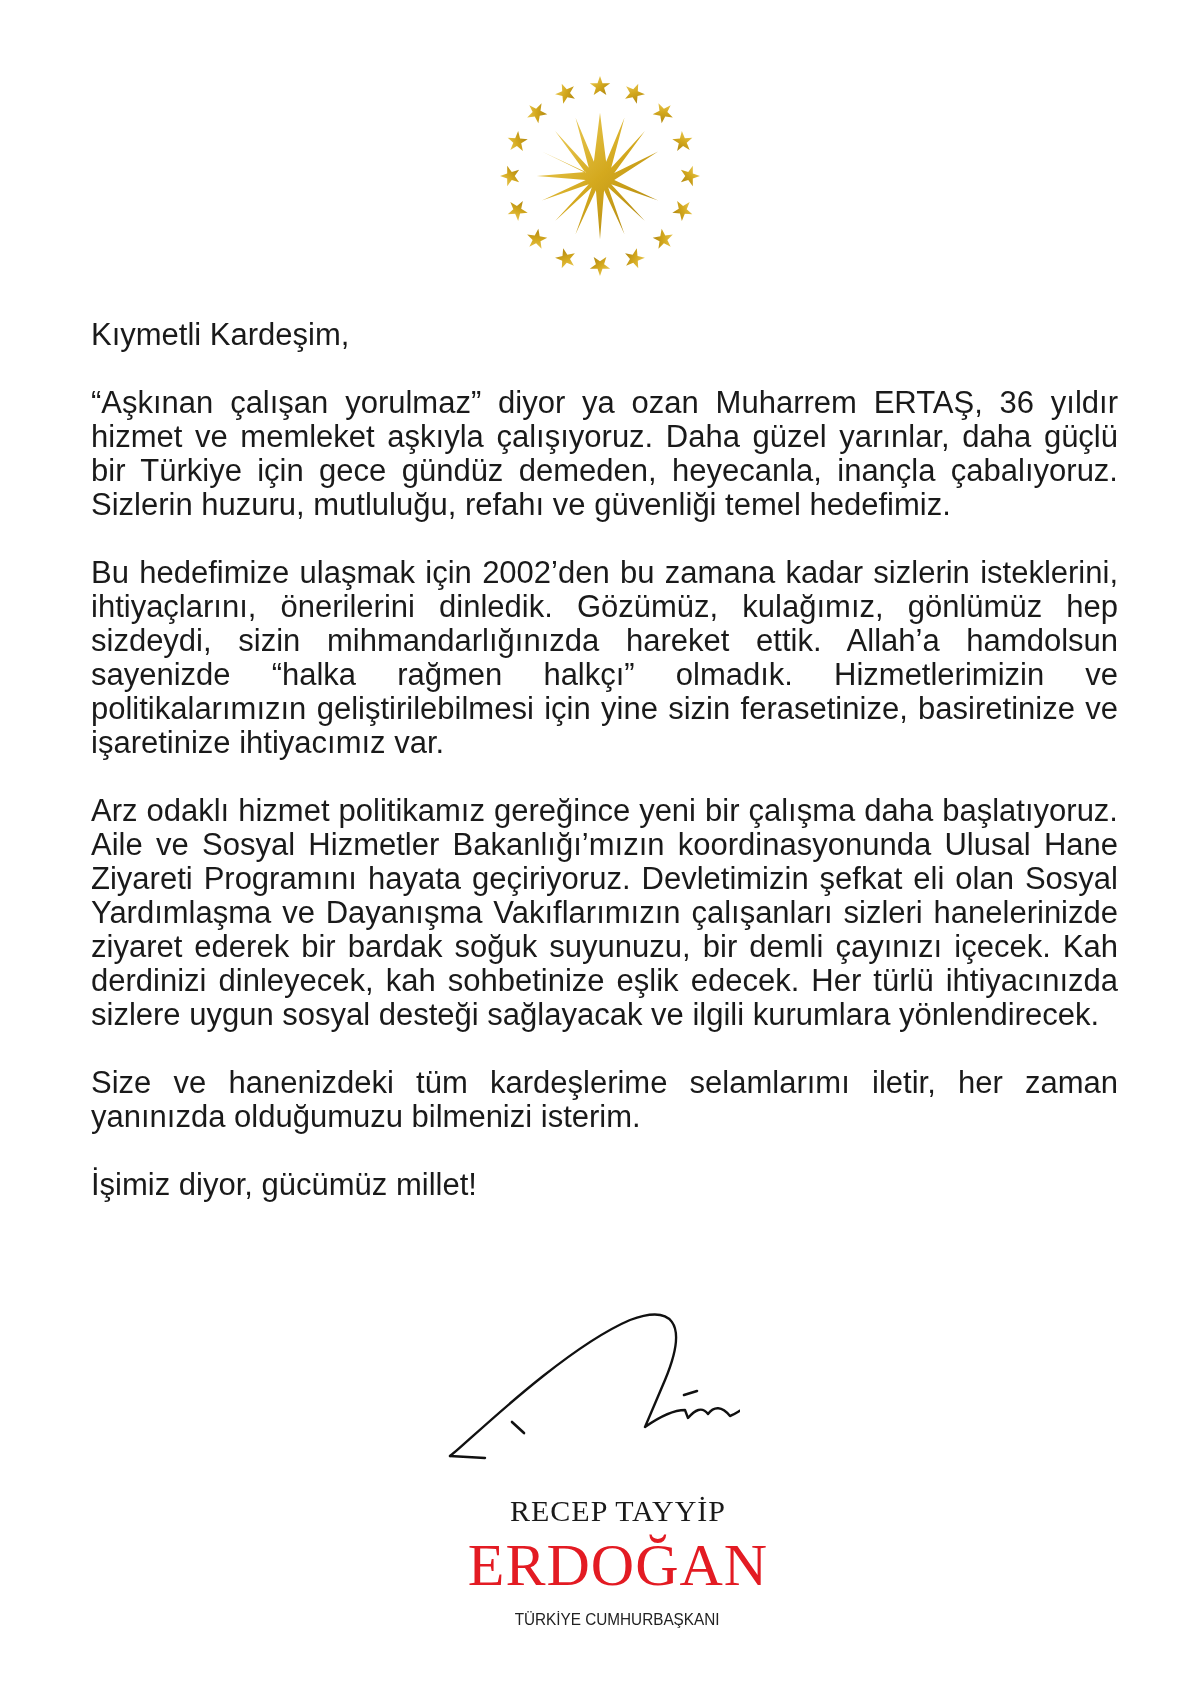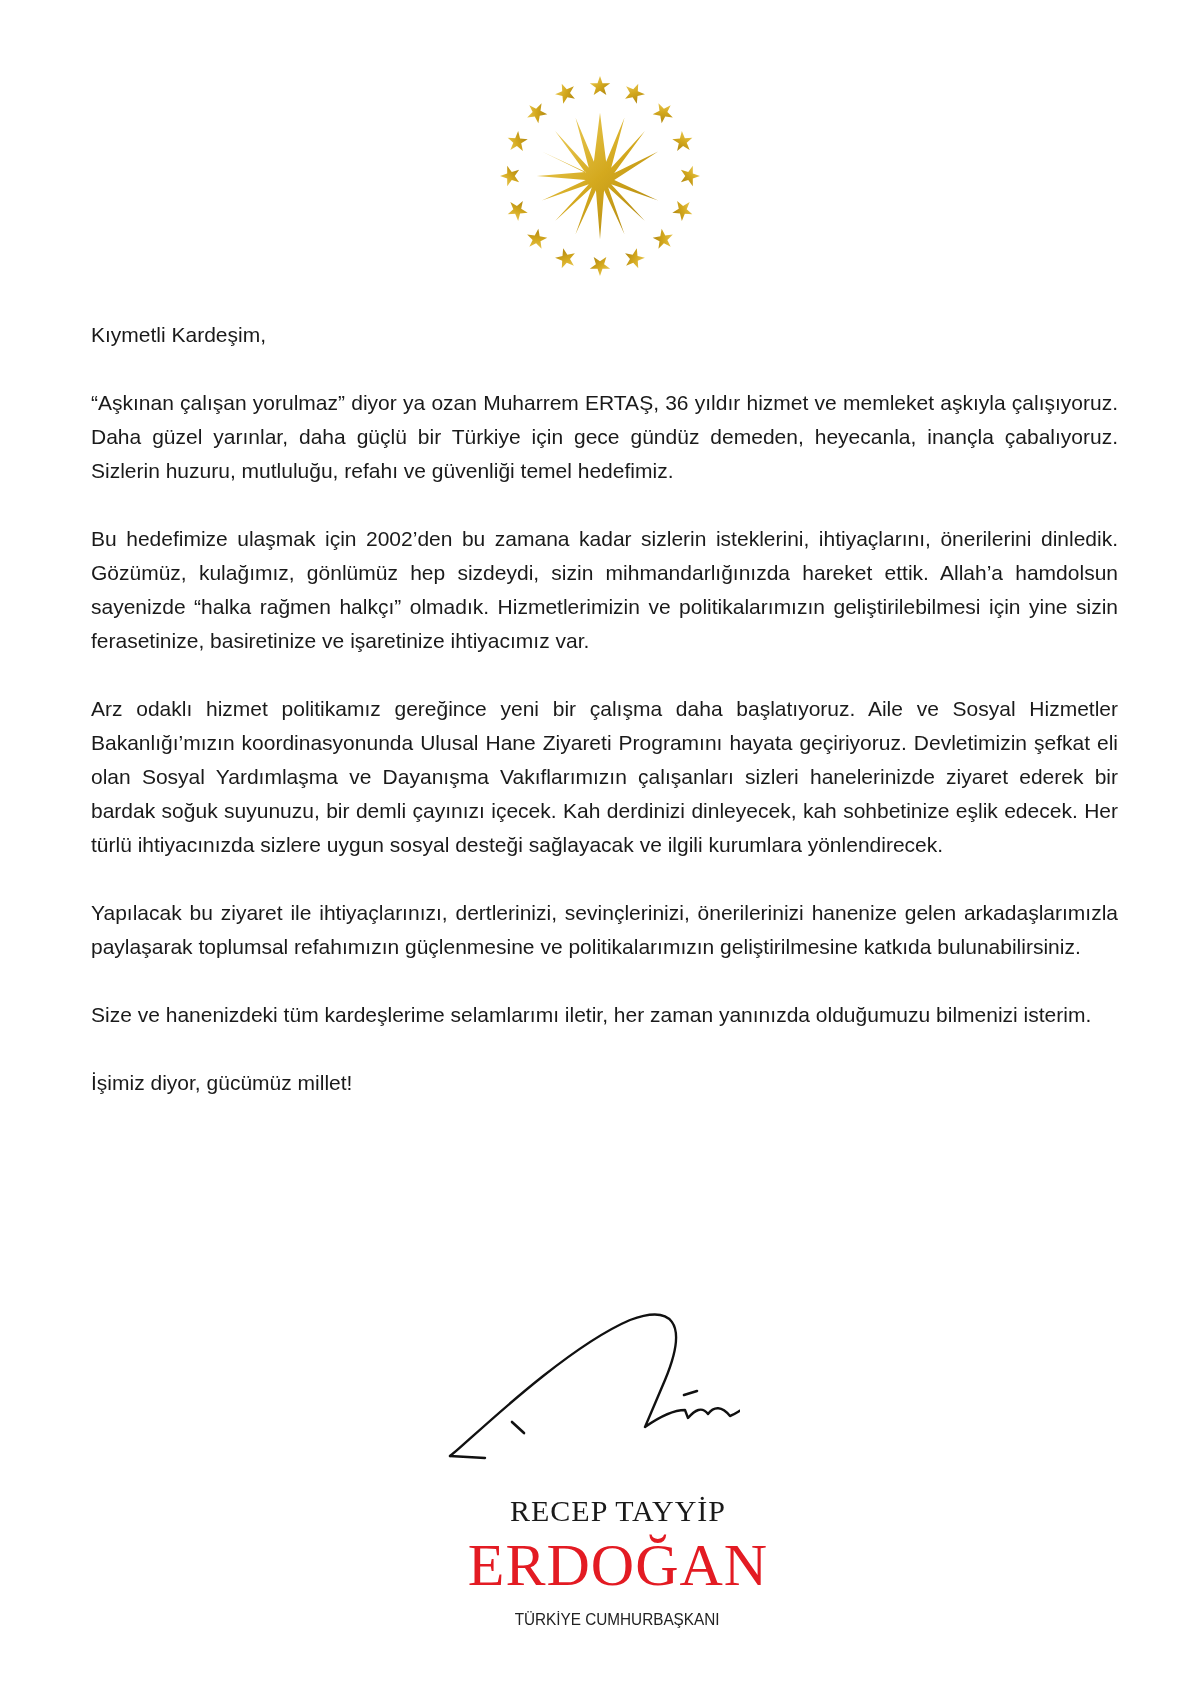--- a/index.html
+++ b/index.html
@@ -2,21 +2,21 @@
 <html><head>
 <meta charset="utf-8">
 <style>
   html, body { margin: 0; padding: 0; background: #ffffff; }
   body { width: 1200px; height: 1697px; position: relative; overflow: hidden; }
   .page { position: absolute; left: 0; top: 0; width: 1200px; height: 1697px; background: #ffffff; }
   .emblem { position: absolute; left: 498px; top: 74px; width: 204px; height: 204px; }
   .letter {
     position: absolute; left: 91px; top: 318px; width: 1027px;
     font-family: "Liberation Sans", sans-serif;
-    font-size: 21px; line-height: 34px; color: #1a1a1a;
+    font-size: 31px; line-height: 34px; color: #1a1a1a;
   }
   .letter p { margin: 0 0 34px 0; text-align: justify; }
   .letter p.salutation { margin-bottom: 34px; }
   .signature { position: absolute; left: 440px; top: 1310px; width: 300px; height: 150px; }
   .name-block { position: absolute; left: 0; width: 1200px; text-align: center; }
   .first-names {
     top: 1494px; font-family: "Liberation Serif", serif; font-size: 30px; color: #1a1a1a;
     letter-spacing: 1px; left: 0px; padding-left: 18px;
   }
   .surname {
@@ -62,21 +62,20 @@
       <polygon points="0,-98 2.4,-91 10,-91 4,-86.5 6.2,-79.3 0,-83.6 -6.2,-79.3 -4,-86.5 -10,-91 -2.4,-91" transform="rotate(315)"></polygon>
       <polygon points="0,-98 2.4,-91 10,-91 4,-86.5 6.2,-79.3 0,-83.6 -6.2,-79.3 -4,-86.5 -10,-91 -2.4,-91" transform="rotate(337.5)"></polygon>
     </g>
   </svg>
 
   <div class="letter">
     <p class="salutation">Kıymetli Kardeşim,</p>
     <p>“Aşkınan çalışan yorulmaz” diyor ya ozan Muharrem ERTAŞ, 36 yıldır hizmet ve memleket aşkıyla çalışıyoruz. Daha güzel yarınlar, daha güçlü bir Türkiye için gece gündüz demeden, heyecanla, inançla çabalıyoruz. Sizlerin huzuru, mutluluğu, refahı ve güvenliği temel hedefimiz.</p>
     <p>Bu hedefimize ulaşmak için 2002’den bu zamana kadar sizlerin isteklerini, ihtiyaçlarını, önerilerini dinledik. Gözümüz, kulağımız, gönlümüz hep sizdeydi, sizin mihmandarlığınızda hareket ettik. Allah’a hamdolsun sayenizde “halka rağmen halkçı” olmadık. Hizmetlerimizin ve politikalarımızın geliştirilebilmesi için yine sizin ferasetinize, basiretinize ve işaretinize ihtiyacımız var.</p>
     <p>Arz odaklı hizmet politikamız gereğince yeni bir çalışma daha başlatıyoruz. Aile ve Sosyal Hizmetler Bakanlığı’mızın koordinasyonunda Ulusal Hane Ziyareti Programını hayata geçiriyoruz. Devletimizin şefkat eli olan Sosyal Yardımlaşma ve Dayanışma Vakıflarımızın çalışanları sizleri hanelerinizde ziyaret ederek bir bardak soğuk suyunuzu, bir demli çayınızı içecek. Kah derdinizi dinleyecek, kah sohbetinize eşlik edecek. Her türlü ihtiyacınızda sizlere uygun sosyal desteği sağlayacak ve ilgili kurumlara yönlendirecek.</p>
-    <p>Yapılacak bu ziyaret ile ihtiyaçlarınızı, dertlerinizi, sevinçlerinizi, önerilerinizi hanenize gelen arkadaşlarımızla paylaşarak toplumsal refahımızın güçlenmesine ve politikalarımızın geliştirilmesine katkıda bulunabilirsiniz.</p>
     <p>Size ve hanenizdeki tüm kardeşlerime selamlarımı iletir, her zaman yanınızda olduğumuzu bilmenizi isterim.</p>
     <p>İşimiz diyor, gücümüz millet!</p>
   </div>
 
   <svg class="signature" viewBox="0 0 300 150">
     <path d="M10,146 C20,140 120,40 190,10 C230,-5 250,10 225,70 L205,117 C215,110 230,100 245,100 L248,108 C255,100 262,96 268,104 C274,96 282,96 290,106 C296,104 300,100 305,98" fill="none" stroke="#111" stroke-width="2.4" stroke-linecap="round" stroke-linejoin="round"></path>
     <path d="M10,146 L45,148" fill="none" stroke="#111" stroke-width="2.4" stroke-linecap="round"></path>
     <path d="M72,112 L84,123" fill="none" stroke="#111" stroke-width="2.6" stroke-linecap="round"></path>
     <path d="M244,85 L257,81" fill="none" stroke="#111" stroke-width="2.6" stroke-linecap="round"></path>
   </svg>

